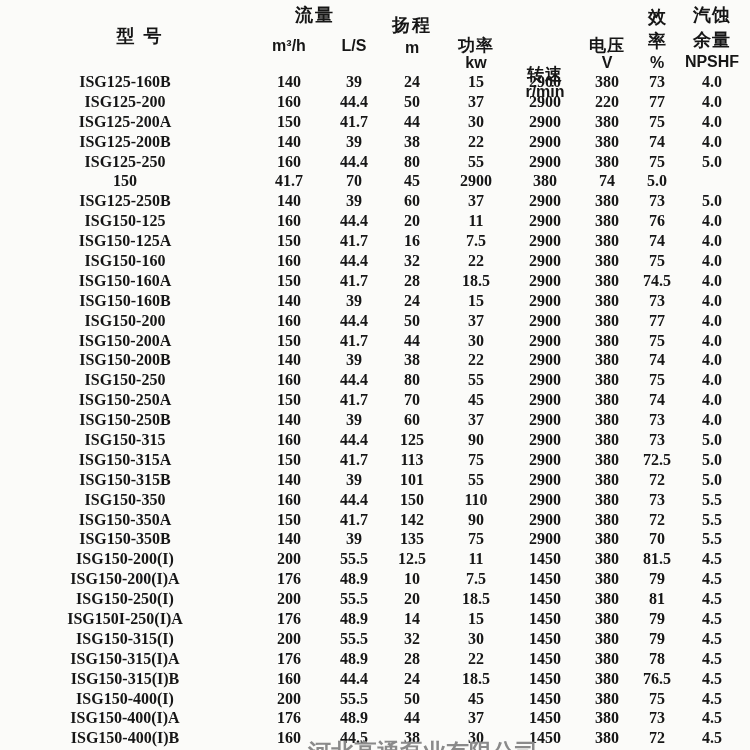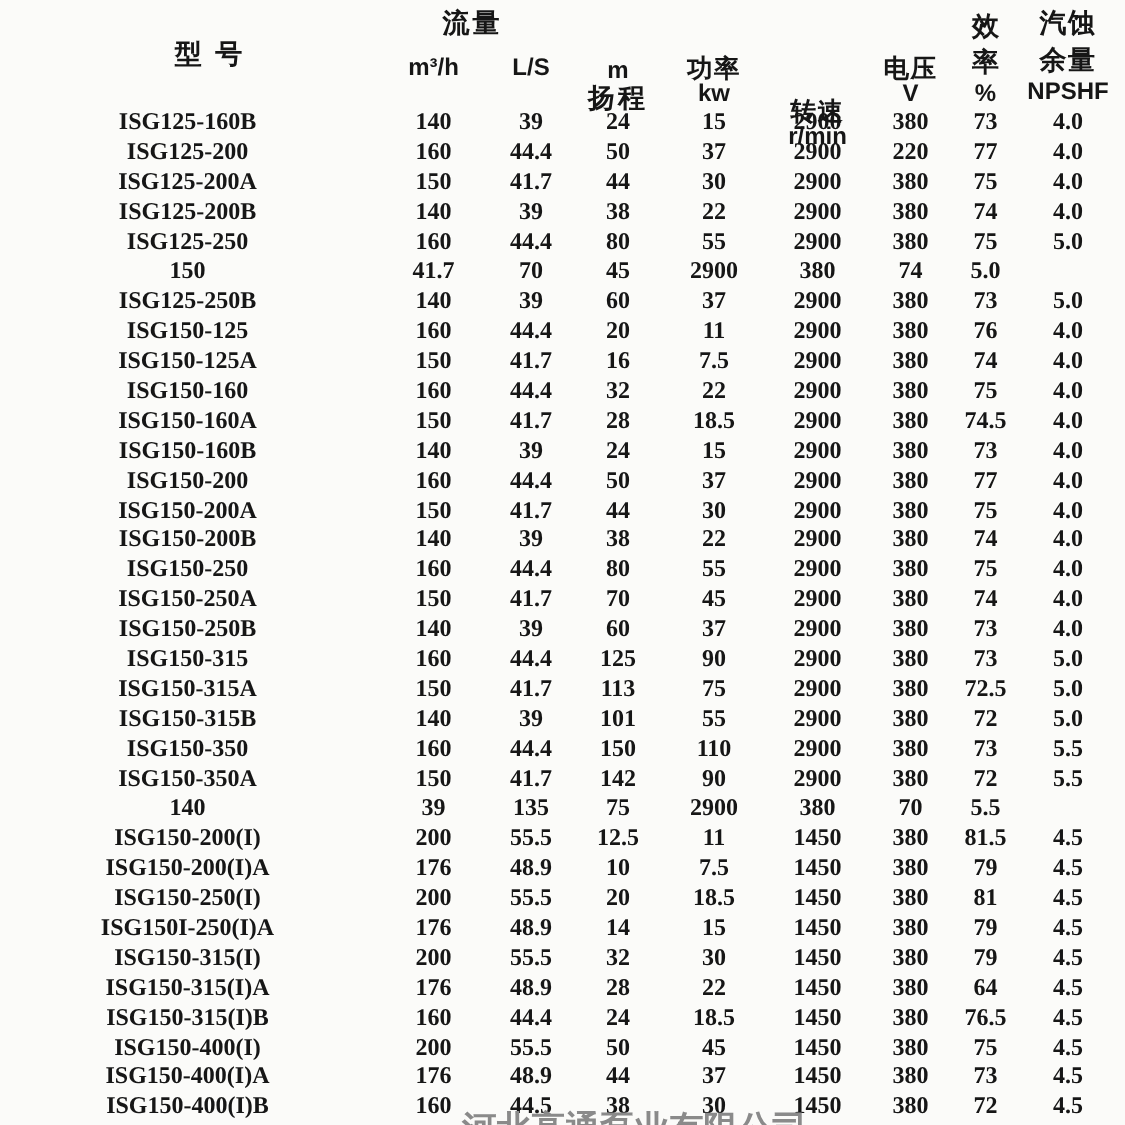--- a/index.html
+++ b/index.html
@@ -74,21 +74,21 @@
 
 <div class="page" style="background: rgb(251, 251, 249); color: rgb(22, 22, 22);">
 
   <div class="thead">
     <div class="h cn col-model" style="top:27px;height:18px;">型 号</div>
 
     <div class="h cn span-flow" style="top:6px;height:18px;text-align:center;">流量</div>
     <div class="h unit col-m3h" style="top:38px;height:16px;">m³/h</div>
     <div class="h unit col-ls" style="top:38px;height:16px;">L/S</div>
 
-    <div class="h cn col-m" style="top:16px;height:18px;margin-top:40px;">扬程</div>
+    <div class="h cn col-m" style="top:16px;height:18px;">扬程</div>
     <div class="h unit col-m" style="top:40px;height:16px;">m</div>
 
     <div class="h cn col-kw" style="top:36px;height:18px;font-size:17px;letter-spacing:1px;">功率</div>
     <div class="h unit col-kw" style="top:55px;height:16px;">kw</div>
     <div class="h cn col-rmin" style="top:36px;height:18px;font-size:17px;letter-spacing:1px;">转速</div>
     <div class="h unit col-rmin" style="top:55px;height:16px;">r/min</div>
     <div class="h cn col-v" style="top:36px;height:18px;font-size:17px;letter-spacing:1px;">电压</div>
     <div class="h unit col-v" style="top:55px;height:16px;">V</div>
 
     <div class="h cn col-eff" style="top:8px;height:18px;letter-spacing:0;">效</div>
@@ -370,20 +370,21 @@
       <span class="cell">41.7</span>
       <span class="cell">142</span>
       <span class="cell">90</span>
       <span class="cell">2900</span>
       <span class="cell">380</span>
       <span class="cell">72</span>
       <span class="cell">5.5</span>
     </div>
 
     <div class="row">
+      <span class="cell">ISG150-350B</span>
       <span class="cell">140</span>
       <span class="cell">39</span>
       <span class="cell">135</span>
       <span class="cell">75</span>
       <span class="cell">2900</span>
       <span class="cell">380</span>
       <span class="cell">70</span>
       <span class="cell">5.5</span>
     </div>
 
@@ -448,21 +449,21 @@
     </div>
 
     <div class="row">
       <span class="cell">ISG150-315(I)A</span>
       <span class="cell">176</span>
       <span class="cell">48.9</span>
       <span class="cell">28</span>
       <span class="cell">22</span>
       <span class="cell">1450</span>
       <span class="cell">380</span>
-      <span class="cell">64</span>
+      <span class="cell">78</span>
       <span class="cell">4.5</span>
     </div>
 
     <div class="row">
       <span class="cell">ISG150-315(I)B</span>
       <span class="cell">160</span>
       <span class="cell">44.4</span>
       <span class="cell">24</span>
       <span class="cell">18.5</span>
       <span class="cell">1450</span>

